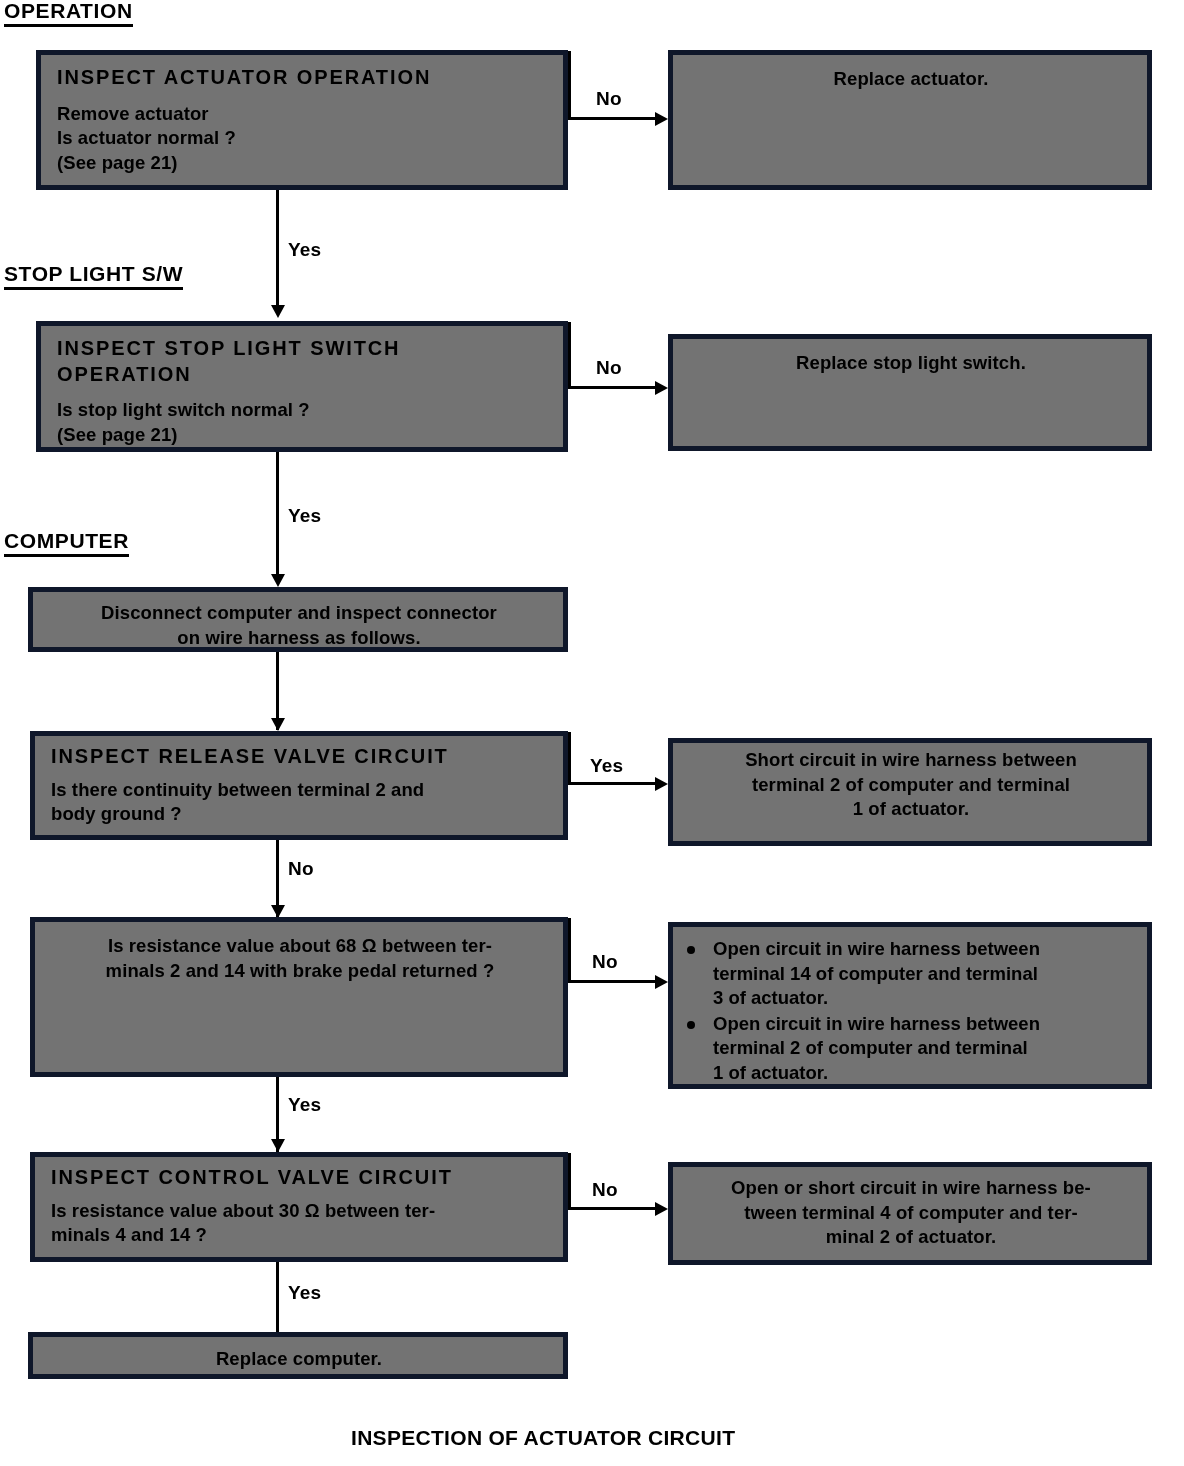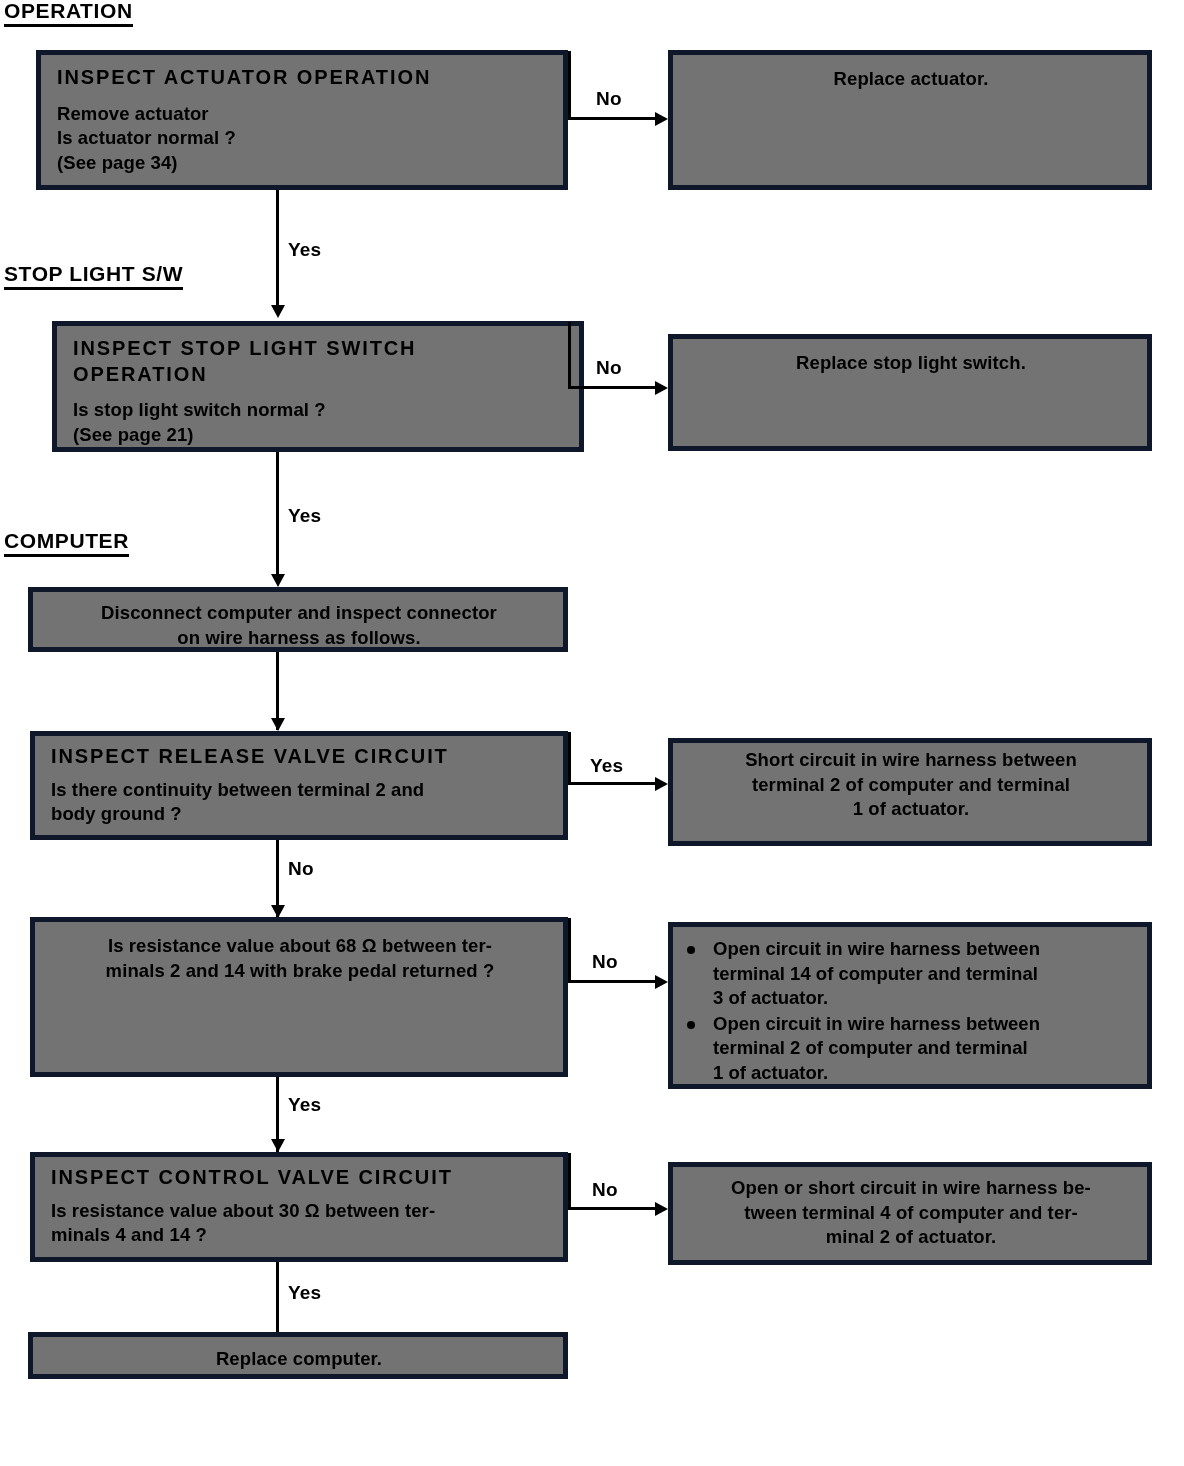--- a/index.html
+++ b/index.html
@@ -133,37 +133,37 @@
   <div class="section-head" style="left:4px; top:0px;">OPERATION</div>
 
   <div class="section-head" style="left:4px; top:263px;">STOP  LIGHT  S/W</div>
 
   <div class="section-head" style="left:4px; top:530px;">COMPUTER</div>
 
   <div class="box" style="left:36px; top:50px; width:532px; height:140px;">
     <div class="box-title">INSPECT ACTUATOR OPERATION</div>
     <div class="box-body">Remove actuator
 Is actuator normal ?
-(See page  34)</div>
+(See page  21)</div>
   </div>
 
   <div class="vline" style="left:568px; top:51px; height:68px;"></div>
   <div class="hline" style="left:568px; top:117px; width:90px;"></div>
   <div class="arrow-right" style="left:655px; top:112px;"></div>
   <div class="edge-label" style="left:596px; top:88px;">No</div>
 
   <div class="box" style="left:668px; top:50px; width:484px; height:140px;">
     <div class="box-body no-title">Replace actuator.</div>
   </div>
 
   <div class="vline" style="left:276px; top:190px; height:122px;"></div>
   <div class="arrow-down" style="left:271px; top:305px;"></div>
   <div class="edge-label" style="left:288px; top:239px;">Yes</div>
 
-  <div class="box" style="left:52px; top:321px; width:532px; height:131px;">
+  <div class="box" style="left:36px; top:321px; width:532px; height:131px;">
     <div class="box-title">INSPECT STOP LIGHT SWITCH
 OPERATION</div>
     <div class="box-body">Is stop light switch normal ?
 (See page 21)</div>
   </div>
 
   <div class="vline" style="left:568px; top:322px; height:67px;"></div>
   <div class="hline" style="left:568px; top:386px; width:90px;"></div>
   <div class="arrow-right" style="left:655px; top:381px;"></div>
   <div class="edge-label" style="left:596px; top:357px;">No</div>
@@ -247,14 +247,15 @@
 minal 2 of actuator.</div>
   </div>
 
   <div class="vline" style="left:276px; top:1262px; height:72px;"></div>
   <div class="edge-label" style="left:288px; top:1282px;">Yes</div>
 
   <div class="box" style="left:28px; top:1332px; width:540px; height:47px; padding-top:8px;">
     <div class="box-body no-title">Replace computer.</div>
   </div>
 
+  <div class="caption" style="left:351px; top:1426px;">INSPECTION OF ACTUATOR CIRCUIT</div>
 
 </div>
 
 </body></html>

